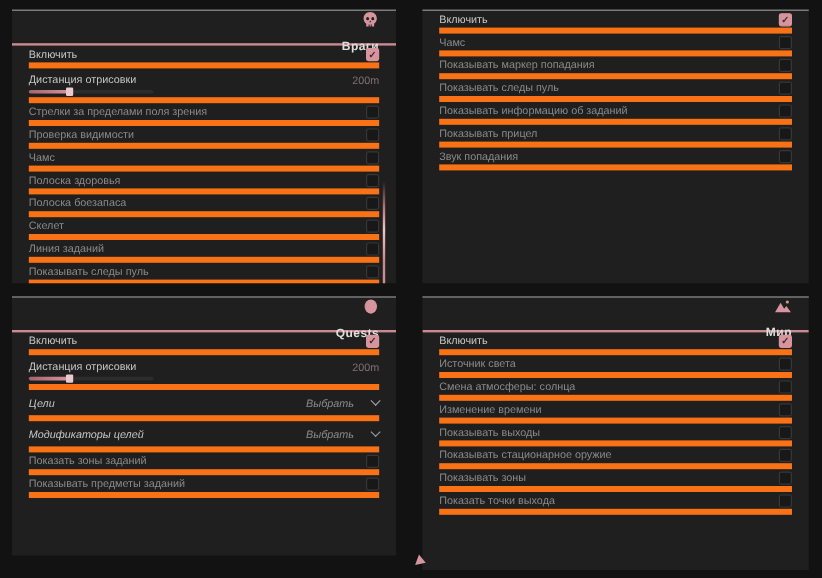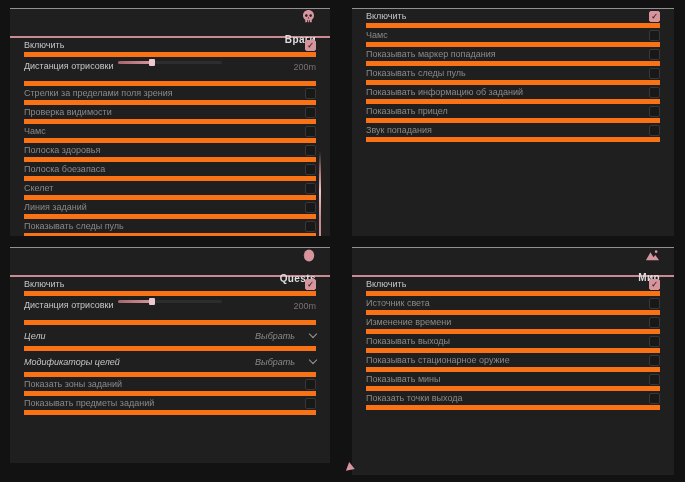--- a/index.html
+++ b/index.html
@@ -41,21 +41,21 @@
 
   .checkbox{
     width:11px;height:11px;border-radius:2px;flex:0 0 auto;
     background:#181818;border:1px solid #373737;box-sizing:border-box;
   }
   .checkbox.checked{
     background:#d6959d;border-color:#d6959d;color:#45262a;
     font-size:8px;line-height:10px;text-align:center;font-weight:bold;
   }
 
-  .col{display:flex;gap:4px;}
+  .col{display:flex;flex-direction:column;gap:4px;}
   .track{width:104px;height:3px;background:#2d2d2d;border-radius:2px;position:relative;}
   .fill{height:100%;background:linear-gradient(90deg,#a5646c,#d6959d);border-radius:2px;}
   .thumb{position:absolute;top:-2px;width:6px;height:7px;background:#ecc9cd;border-radius:1px;}
   .value{font-size:9px;color:#7d7074;padding-top:1px;}
 
   .selectbox{display:flex;align-items:center;gap:15px;cursor:default;}
   .selectbox .sval{font-size:9px;color:#8a8a8a;padding-left:40px;}
   .chevron{
     width:5px;height:5px;border-right:1.4px solid #9a9a9a;border-bottom:1.4px solid #9a9a9a;
     transform:rotate(45deg);margin-top:-3px;
@@ -234,33 +234,37 @@
   <div class="panel-body">
       <div class="row toggle bright">
         <span class="label">Включить</span>
         <div class="checkbox checked">✓</div>
       </div>
       <div class="row toggle">
         <span class="label">Источник света</span>
         <div class="checkbox"></div>
       </div>
       <div class="row toggle">
+        <span class="label">Смена атмосферы: солнца</span>
+        <div class="checkbox"></div>
+      </div>
+      <div class="row toggle">
         <span class="label">Изменение времени</span>
         <div class="checkbox"></div>
       </div>
       <div class="row toggle">
         <span class="label">Показывать выходы</span>
         <div class="checkbox"></div>
       </div>
       <div class="row toggle">
         <span class="label">Показывать стационарное оружие</span>
         <div class="checkbox"></div>
       </div>
       <div class="row toggle">
-        <span class="label">Показывать мины</span>
+        <span class="label">Показывать зоны</span>
         <div class="checkbox"></div>
       </div>
       <div class="row toggle">
         <span class="label">Показать точки выхода</span>
         <div class="checkbox"></div>
       </div>
     </div>
 </div>
 
 <div class="cursor"></div>

